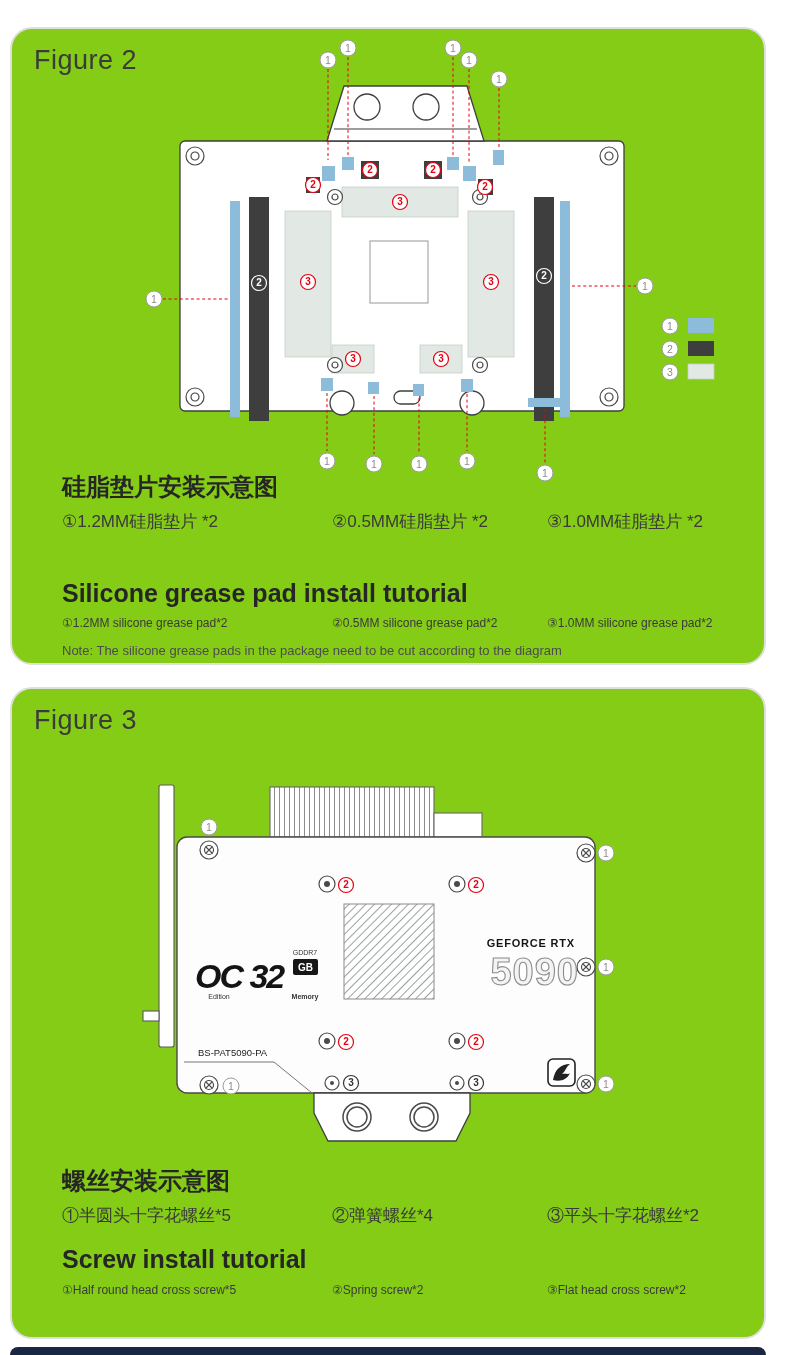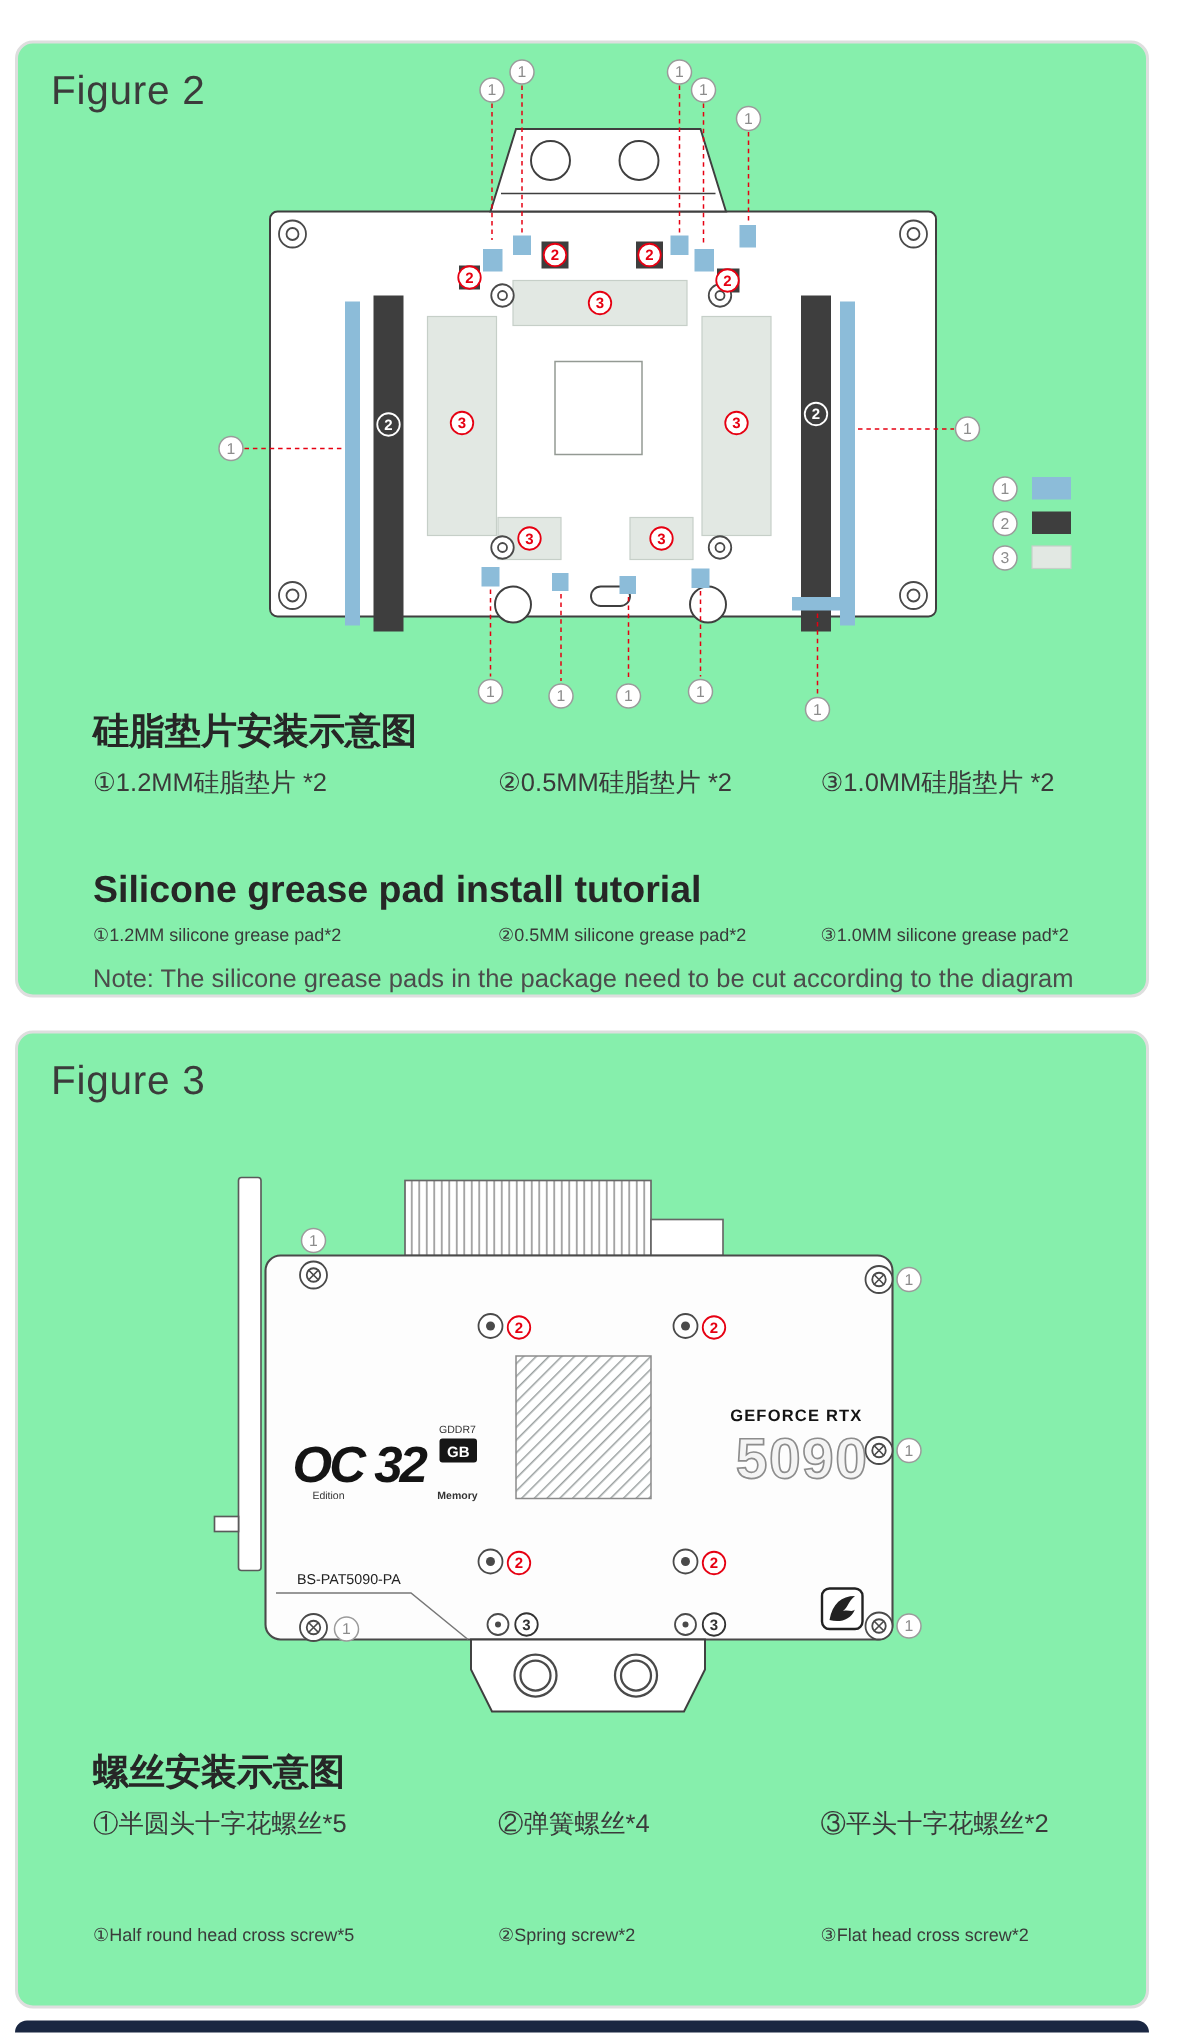--- a/index.html
+++ b/index.html
@@ -1,31 +1,31 @@
 <!DOCTYPE html>
 <html style="--pad_blue: #8cbcd9; --pad_dark: #3e3e3e; --pad_light: #e2e8e3; --red: #e60012; --footer: #1a2742;"><head>
 <meta charset="utf-8">
 <style>
   html,body{margin:0;padding:0}
   body{width:790px;height:1355px;background:#fff;font-family:"Liberation Sans",sans-serif;color:#333;position:relative;overflow:hidden}
-  .card{position:absolute;left:10px;width:756px;background:#86efac;border:2px solid #dedede;border-radius:12px;box-sizing:border-box}
+  .card{position:absolute;left:10px;width:756px;background:#84cc16;border:2px solid #dedede;border-radius:22px;box-sizing:border-box}
   #card1{top:27px;height:638px}
   #card2{top:687px;height:652px}
   .fig-label{position:absolute;left:22px;top:16px;font-size:27px;color:#3b3b3b;font-weight:500;letter-spacing:.5px}
   .h-title{position:absolute;left:50px;font-weight:bold;color:#262626;white-space:nowrap}
   .h-cn{font-size:24px}
   .h-en{font-size:25px}
   .row{position:absolute;left:50px;display:flex;color:#3a3a3a;white-space:nowrap}
   .row .c1{width:270px}
   .row .c2{width:215px}
   .row.cn{font-size:17px}
   .row.en{font-size:12px}
   .note{position:absolute;left:50px;color:#4c4c4c;white-space:nowrap}
   .note.cn{font-size:13px}
-  .note.en{font-size:17px}
+  .note.en{font-size:13px}
   .diagram{position:absolute;left:0;top:0}
   svg text{font-family:"Liberation Sans",sans-serif}
   .body{fill:#fff;stroke:#3f3f3f;stroke-width:1.3}
   .ln{stroke:#3f3f3f;stroke-width:1.1}
   .scrw-g circle{fill:#fff;stroke:#4a4a4a;stroke-width:1.2}
   .scrw-g .dot{fill:#4a4a4a;stroke:none}
   .scrw-g path{stroke:#4a4a4a;stroke-width:1.1;fill:none}
   .pad-blue{fill:var(--pad_blue)}
   .pad-dark{fill:var(--pad_dark)}
   .pad-light{fill:var(--pad_light);stroke:#c6cfc8;stroke-width:.8}
@@ -438,20 +438,21 @@
       <path d="M541,391 C543,380 549,375 558,375 C553,379 554,382 550,385 C554,384 556,386 558,384 C555,391 548,393 541,391 Z" fill="#222"></path>
     </g>
   </svg>
 
   <div class="h-title h-cn" style="top:476px">螺丝安装示意图</div>
   <div class="row cn" style="top:515px">
     <span class="c1">①半圆头十字花螺丝*5</span>
     <span class="c2">②弹簧螺丝*4</span>
     <span>③平头十字花螺丝*2</span>
   </div>
+  <div class="h-title h-en" style="top:556px">Screw install tutorial</div>
   <div class="row en" style="top:594px">
     <span class="c1">①Half round head cross screw*5</span>
     <span class="c2">②Spring screw*2</span>
     <span>③Flat head cross screw*2</span>
   </div>
 </div>
 
 <div class="footer-bar"></div>
 
 </body></html>

